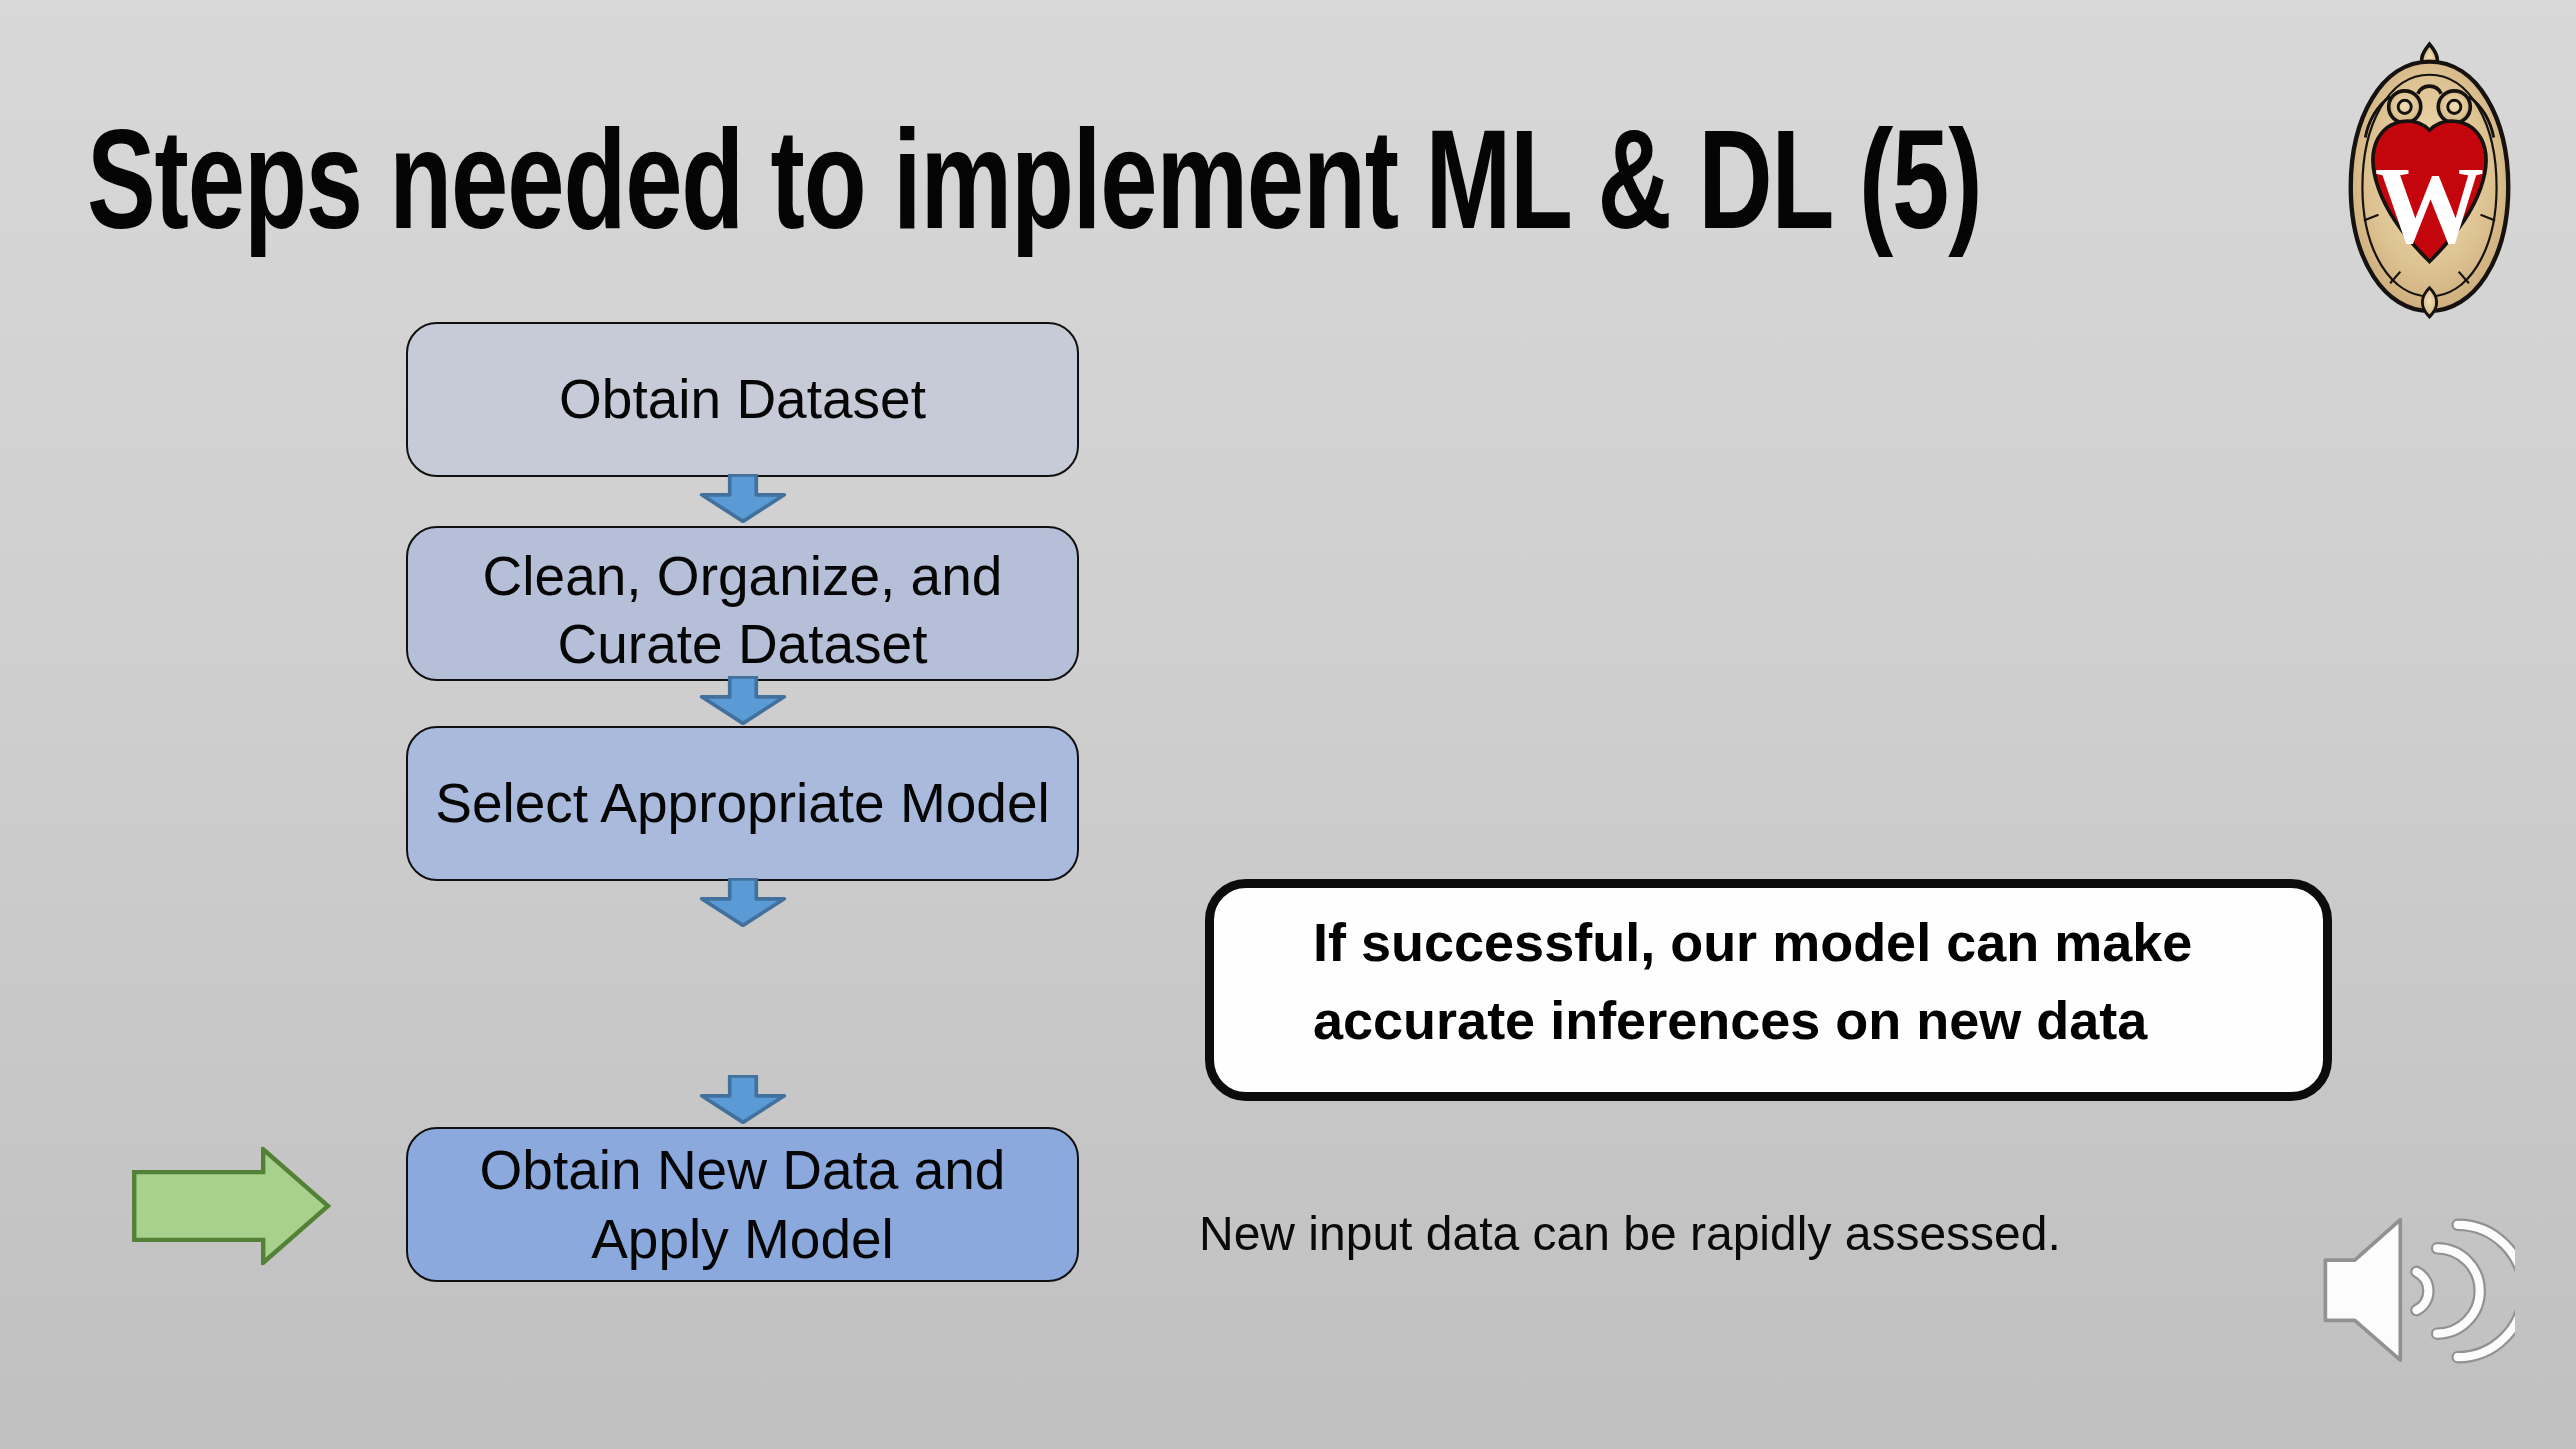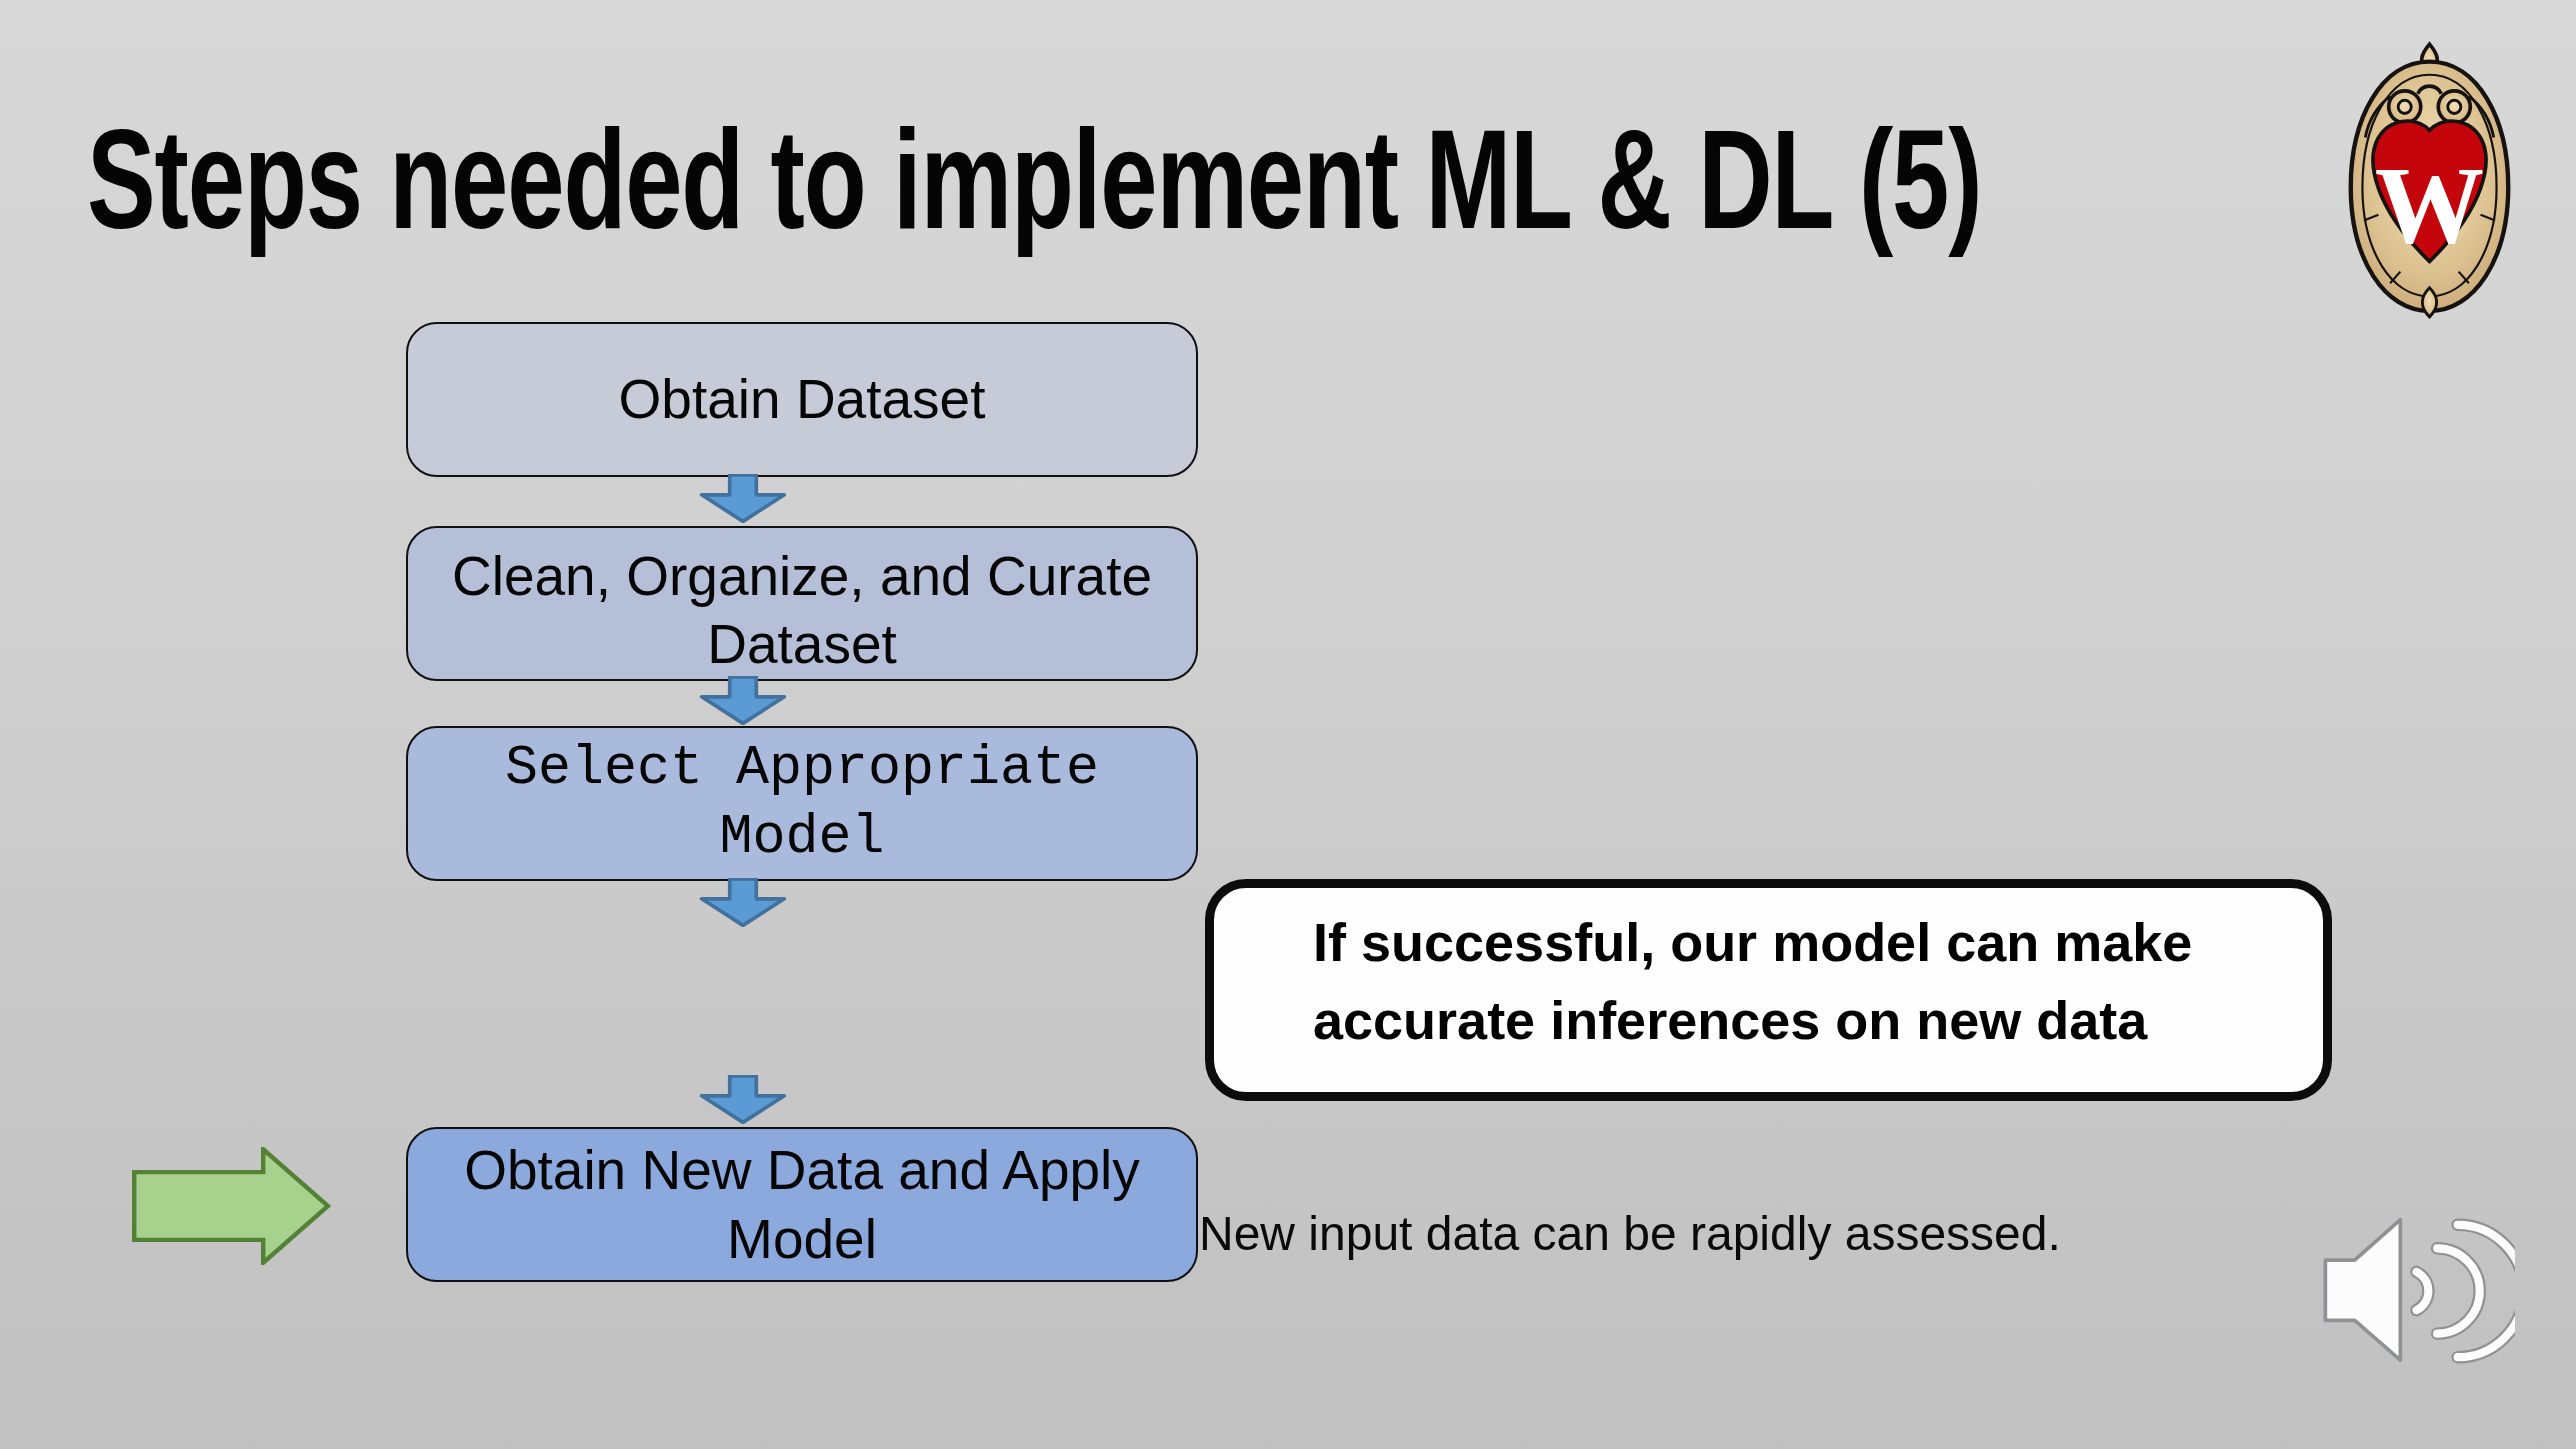--- a/index.html
+++ b/index.html
@@ -18,29 +18,29 @@
     white-space:nowrap; color:#050505;
   }
   .slide-title .squeeze {
     display:inline-block; transform:scaleX(0.73); transform-origin:0 0;
     letter-spacing:-1.5px;
   }
 
   
   .flow { position:absolute; left:406px; top:0; width:673px; height:1449px; }
   .flow-step {
-    position:absolute; left:0; width:792px; height:155px;
+    position:absolute; left:0; width:673px; height:155px;
     border:2.9px solid #101011; border-radius:31px;
     display:flex; align-items:center; justify-content:center;
     text-align:center; font-size:55px; line-height:1.25; color:#060606;
     padding:0 22px;
   }
   .step-0 { top:322px; }
   .step-1 { top:526px;align-items:flex-end; }
-  .step-2 { top:726px;font-family:Liberation Mono, monospace; }
+  .step-2 { top:726px; }
   .step-3 { top:930px; }
   .step-4 { top:1127px; }
 
   .down-arrow { position:absolute; left:292px; width:90px; height:49px; }
   .arrow-0 { top:474px; }
   .arrow-1 { top:676px; }
   .arrow-2 { top:878px; }
   .arrow-3 { top:1075px; }
 
   

